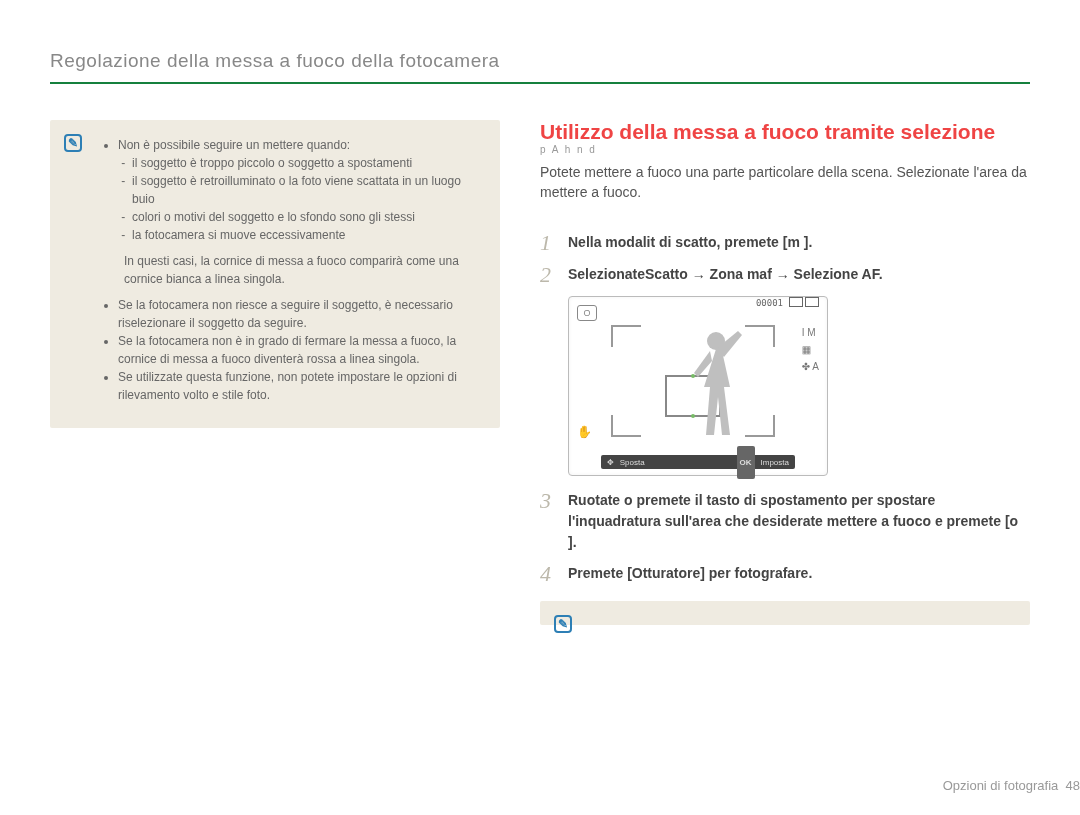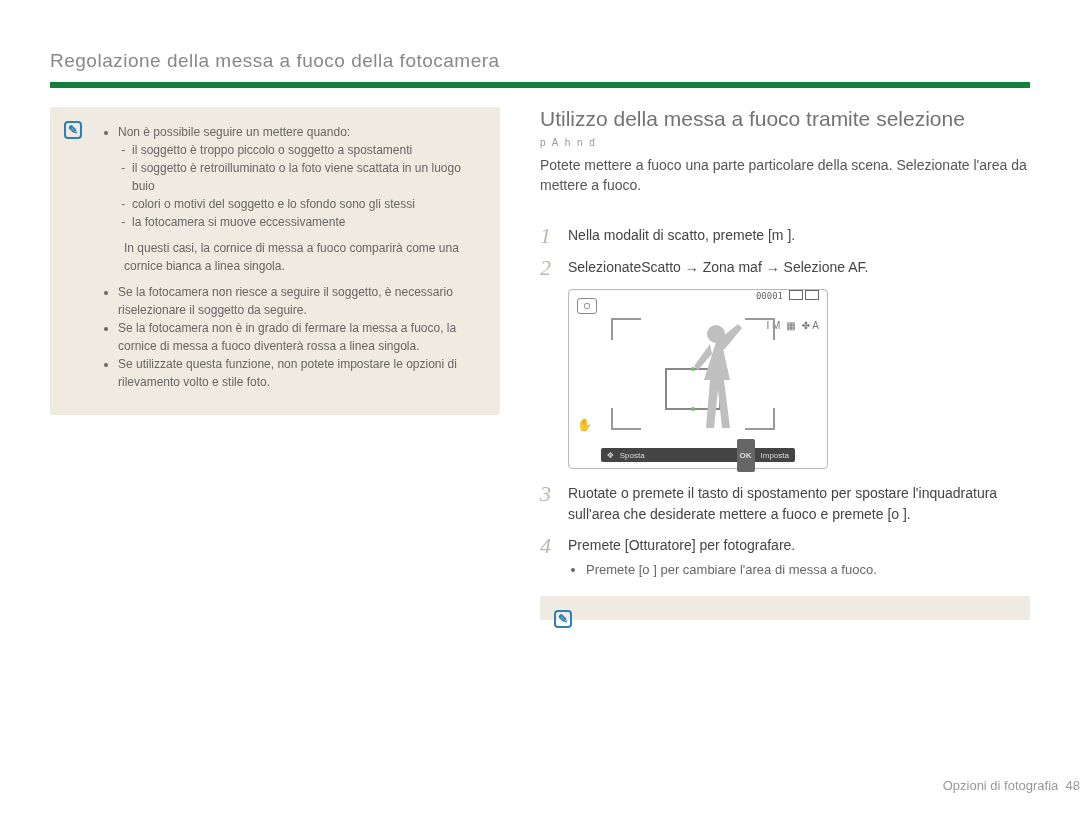--- a/index.html
+++ b/index.html
@@ -10,22 +10,22 @@
     background: #fff;
     color: #555;
     padding: 50px 50px 30px 50px;
     position: relative;
   }
   .page-title {
     font-size: 19px;
     font-weight: 300;
     color: #888;
     padding-bottom: 10px;
-    border-bottom: 6px solid #15803d;
-    margin-bottom: 19px;
+    border-bottom: 2px solid #15803d;
+    margin-bottom: 36px;
     letter-spacing: 0.5px;
   }
   .columns {
     display: flex;
     gap: 40px;
   }
   .col-left { flex: 0 0 450px; }
   .col-right { flex: 1; }
 
   .note-box {
@@ -51,23 +51,22 @@
     color: #2d7fb5;
     font-size: 12px;
     font-weight: bold;
   }
   .note-box ul { list-style: disc; padding-left: 18px; margin-bottom: 8px; }
   .note-box ul ul { list-style: '-  '; padding-left: 14px; margin-bottom: 8px; }
   .note-box p { margin-bottom: 8px; margin-left: 24px; }
 
   .section-title {
     font-size: 21px;
-    color: #737373;
-    font-weight: 400;
-    margin-bottom: 6px;
+    color: #ef4444;
+    font-weight: 700;
   }
   .mode-tags {
     font-size: 10px;
     color: #999;
     letter-spacing: 2px;
     margin-bottom: 8px;
   }
   .intro {
     font-size: 14px;
     color: #555;
@@ -83,21 +82,21 @@
     color: #444;
   }
   .step-num {
     font-family: Georgia, serif;
     font-style: italic;
     font-size: 22px;
     color: #bcb8ab;
     line-height: 1;
     flex: 0 0 18px;
   }
-  .step-body { flex: 1; line-height: 1.5; }
+  .step-body { flex: 1; line-height: 1.5; font-weight: bold; }
   .sub-bullets { list-style: disc; padding-left: 18px; font-size: 13px; color: #666; margin-top: 4px; }
 
   .camera-display {
     margin: 10px 0 14px 28px;
     width: 260px;
     height: 180px;
     background: #fff;
     border: 1px solid #bbb;
     border-radius: 4px;
     box-shadow: inset 0 0 4px rgba(0,0,0,0.05);
@@ -107,21 +106,21 @@
     position: absolute; top: 8px; left: 8px;
     width: 20px; height: 16px; border:1px solid #888; border-radius:3px;
     display:flex; align-items:center; justify-content:center; font-size:9px; color:#888;
   }
   .cam-top-right {
     position: absolute; top: 0; right: 8px;
     display:flex; gap:4px; font-size:9px; color:#666; font-family: monospace; align-items:center;
   }
   .batt-icons span { display:inline-block; width:14px; height:10px; border:1px solid #666; margin-left:2px; }
   .cam-right-icons {
-    position:absolute; right:8px; top:30px; display:flex; flex-direction:row; gap:6px;
+    position:absolute; right:8px; top:30px; display:flex; flex-direction:column; gap:6px;
     font-size:10px; color:#777;
   }
   .cam-left-icons {
     position:absolute; left:8px; bottom:36px; font-size:12px; color:#777;
   }
   .cam-bottombar {
     position:absolute; bottom:6px; left:32px; right:32px; height:14px;
     background:#444; border-radius:2px; display:flex; align-items:center;
     color:#ddd; font-size:8px; padding:0 6px; gap:6px;
   }
@@ -234,23 +233,20 @@
       </div>
 
       <div class="step">
         <div class="step-num">3</div>
         <div class="step-body">Ruotate o premete il tasto di spostamento per spostare l'inquadratura sull'area che desiderate mettere a fuoco e premete [o   ].</div>
       </div>
       <div class="step">
         <div class="step-num">4</div>
         <div class="step-body">
           <span>Premete [Otturatore] per fotografare.</span>
-          <ul class="sub-bullets">
-            <li>Premete [o   ] per cambiare l'area di messa a fuoco.</li>
-          </ul>
         </div>
       </div>
     </div>
 
     <div class="small-note">
       <div class="note-icon">✎</div>
     </div>
   </div>
 </div>
 

